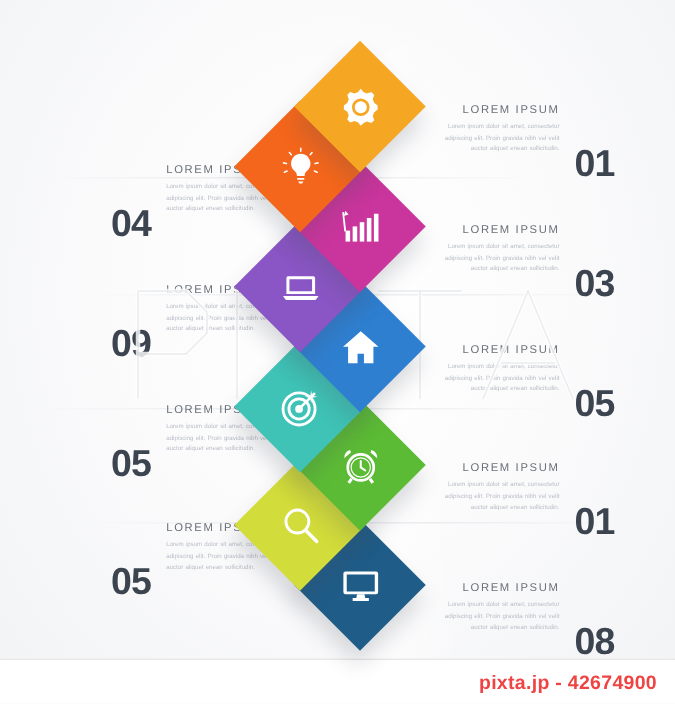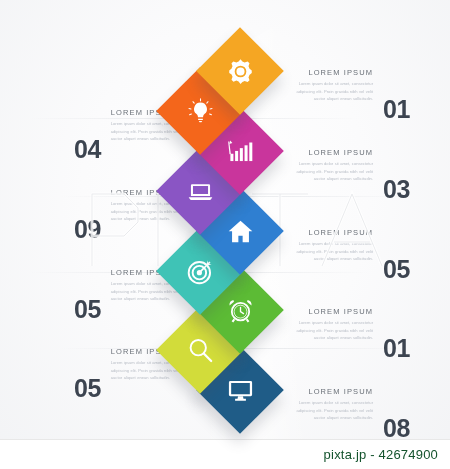--- a/index.html
+++ b/index.html
@@ -51,23 +51,24 @@
     left: 0; bottom: 0;
     width: 450px; height: 29px;
     background: #ffffff;
     border-top: 1px solid #e8e8e8;
   }
   #footer-text {
     position: absolute;
     right: 12px; top: 0;
     line-height: 29px;
     font-size: 13px;
-    color: #14532d;
+    color: #ef4444;
     letter-spacing: .2px;
     font-family: "Liberation Sans", sans-serif;
+    font-weight: bold;
   }
 
   
   #watermark {
     position: absolute;
     left: 0; top: 170px;
     width: 450px; height: 120px;
     pointer-events: none;
     z-index: 5;
   }

